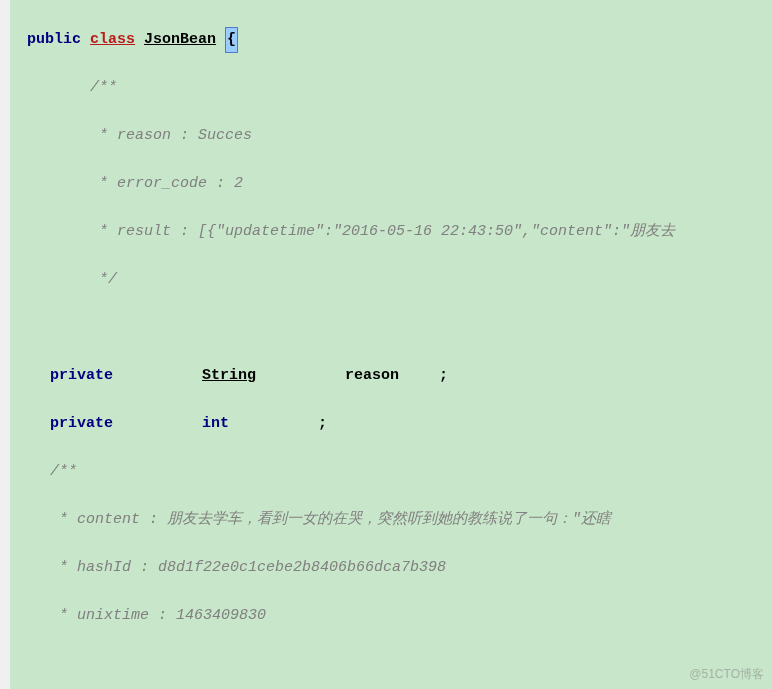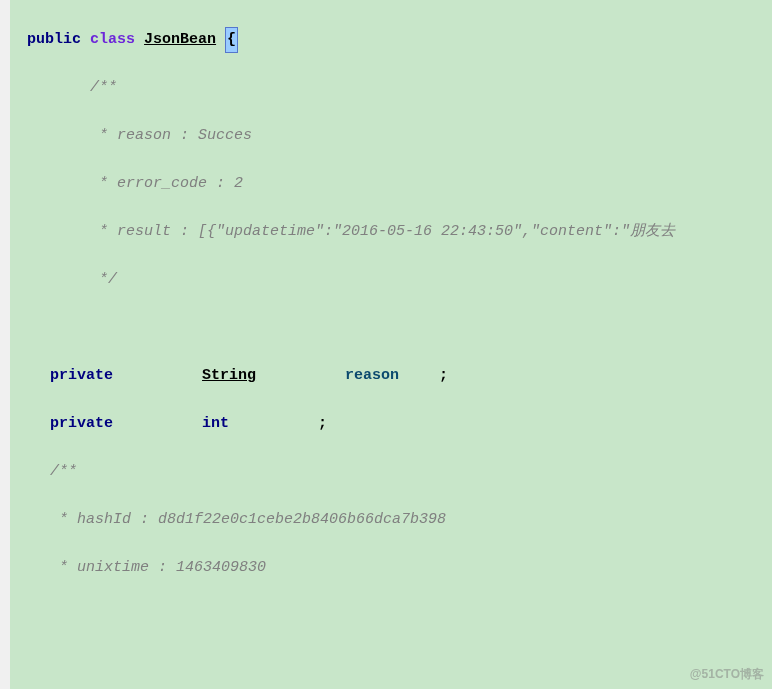--- a/index.html
+++ b/index.html
@@ -32,38 +32,38 @@
       line-height: 24px;
       white-space: pre;
     }
     .line {
       height: 24px;
       display: flex;
       align-items: center;
     }
     .kw-public { color: #000080; margin-left: 17px; }
     .kw-private { color: #000080; }
-    .kw-class { color: #6d28d9; }
+    .kw-class { color: #b91c1c; text-decoration: underline; }
     .kw-int { color: #000080; }
     .type { color: #000; text-decoration: underline; }
-    .identifier { color: #0c4a6e; }
+    .identifier { color: #000000; }
     .comment { color: #808080; font-style: italic; font-weight: normal; }
     .punct { color: #000; }
     .highlight-brace {
       background: #99ccff;
       border: 1px solid #5577cc;
       padding: 0 1px;
     }
     .watermark {
       position: absolute;
       right: 8px;
       bottom: 6px;
       color: rgba(128,128,128,0.5);
       font-size: 12px;
-      font-weight: bold;
+      font-weight: normal;
       font-family: sans-serif;
     }
     .i1 { padding-left: 40px; gap: 40px; }
     .i2 { padding-left: 80px; }
   </style>
 </head>
 <body>
 
 <div class="gutter"></div>
 
@@ -71,20 +71,21 @@
 <div class="line"><span class="kw-public">public</span><span> </span><span class="kw-class">class</span><span> </span><span class="type">JsonBean</span><span> </span><span class="highlight-brace">{</span></div>
 <div class="line i2"><span class="comment">/**</span></div>
 <div class="line i2"><span class="comment"> * reason : Succes</span></div>
 <div class="line i2"><span class="comment"> * error_code : 2</span></div>
 <div class="line i2"><span class="comment"> * result : [{"updatetime":"2016-05-16 22:43:50","content":"朋友去</span></div>
 <div class="line i2"><span class="comment"> */</span></div>
 <div class="line"></div>
 <div class="line i1"><span class="kw-private">private</span><span> </span><span class="type">String</span><span> </span><span class="identifier">reason</span><span class="punct">;</span></div>
 <div class="line i1"><span class="kw-private">private</span><span> </span><span class="kw-int">int</span><span> </span><span class="punct">;</span></div>
 <div class="line i1"><span class="comment">/**</span></div>
+<div class="line i1"><span class="comment"> * content : 朋友去学车，看到一女的在哭，突然听到她的教练说了一句："还瞎</span></div>
 <div class="line i1"><span class="comment"> * hashId : d8d1f22e0c1cebe2b8406b66dca7b398</span></div>
 <div class="line i1"><span class="comment"> * unixtime : 1463409830</span></div>
 
 
 
 
 
 
 
 

